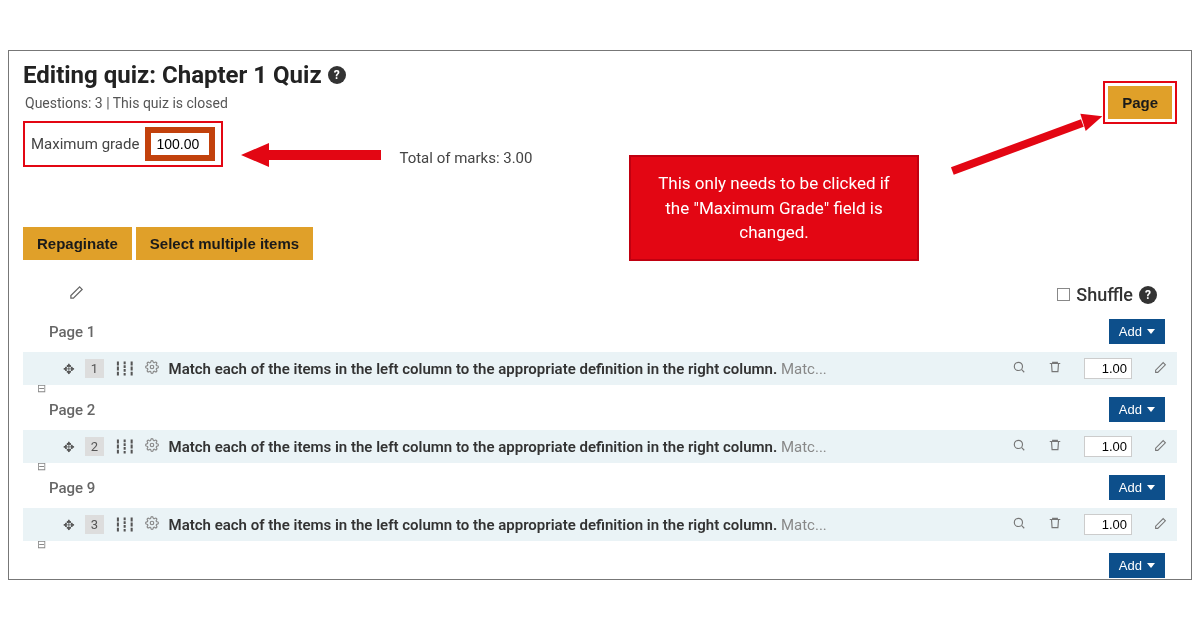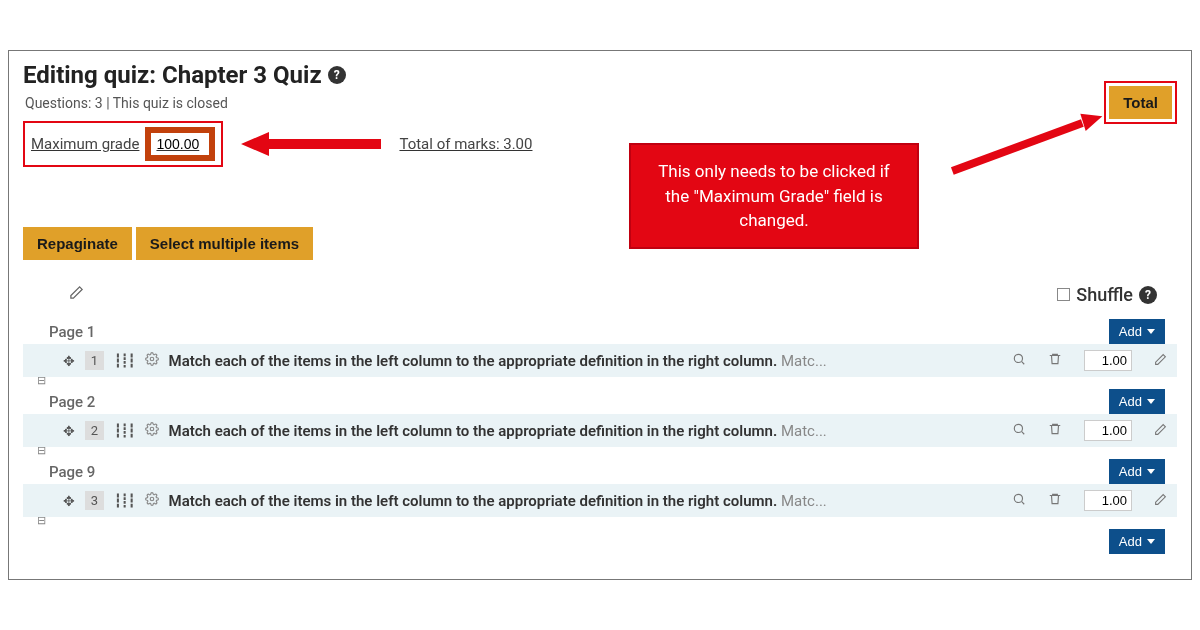--- a/index.html
+++ b/index.html
@@ -40,24 +40,23 @@
     font-weight: 700;
   }
   .subtitle {
     font-size: 14px;
     color: #555;
     margin-bottom: 10px;
     padding-left: 2px;
   }
   .top-row {
     display: flex;
-    align-items: center;
+    align-items: flex-end;
     gap: 18px;
     position: relative;
-    text-decoration: underline;
   }
   .max-grade-group {
     display: flex;
     align-items: center;
     border: 2px solid #e30613;
     padding: 4px 6px;
     gap: 6px;
   }
   .max-grade-label {
     font-size: 15px;
@@ -93,21 +92,21 @@
     background: #e0a029;
     color: #1a1a1a;
     border: none;
     padding: 8px 14px;
     font-size: 15px;
     font-weight: 600;
     cursor: pointer;
   }
   .callout {
     position: absolute;
-    top: 92px;
+    top: 104px;
     left: 620px;
     width: 290px;
     background: #e30613;
     color: #fff;
     border: 2px solid #c00010;
     padding: 14px 16px;
     font-size: 17px;
     text-align: center;
     line-height: 1.45;
   }
@@ -148,21 +147,21 @@
     width: 13px; height: 13px;
     border: 1px solid #888;
   }
   .pages-wrap {
     margin-top: 10px;
   }
   .page-block { margin-bottom: 8px; }
   .page-header {
     display: flex;
     align-items: center;
-    padding: 4px 12px 0 26px;
+    padding: 4px 12px 8px 26px;
   }
   .page-label {
     font-size: 15px;
     color: #666;
     font-weight: 500;
   }
   .add-btn {
     margin-left: auto;
     background: #0d4f8b;
     color: #fff;
@@ -230,40 +229,40 @@
     padding: 4px 12px 0 0;
   }
   svg { overflow: visible; }
 </style>
 </head>
 <body>
 
 <div class="frame">
 
   <div class="title-row">
-    <span class="title">Editing quiz: Chapter 3 Quiz</span>
+    <span class="title">Editing quiz: Chapter 1 Quiz</span>
     <span class="help-icon">?</span>
   </div>
   <div class="subtitle">Questions: 3 | This quiz is closed</div>
 
   <div class="top-row">
     <div class="max-grade-group">
       <span class="max-grade-label">Maximum grade</span>
       <input class="max-grade-input" value="100.00" style="">
     </div>
     <div class="arrow-left">
       <svg width="140" height="24" viewBox="0 0 140 24">
         <polygon points="0,12 28,0 28,7 140,7 140,17 28,17 28,24" fill="#e30613"></polygon>
       </svg>
     </div>
     <span class="total-marks">Total of marks: 3.00</span>
   </div>
 
   <div class="save-wrap">
-    <button class="btn-orange">Total</button>
+    <button class="btn-orange">Page</button>
   </div>
 
   <div class="callout">This only needs to be clicked if the "Maximum Grade" field is changed.</div>
   <svg class="callout-arrow" width="230" height="60" viewBox="0 0 230 60">
     <path d="M 0 30 L 195 -42" stroke="#e30613" stroke-width="12" fill="none"></path>
     <polygon points="225,-52 192,-56 200,-30" fill="#e30613"></polygon>
   </svg>
 
   <div class="action-buttons">
     <button class="btn-orange">Repaginate</button>

